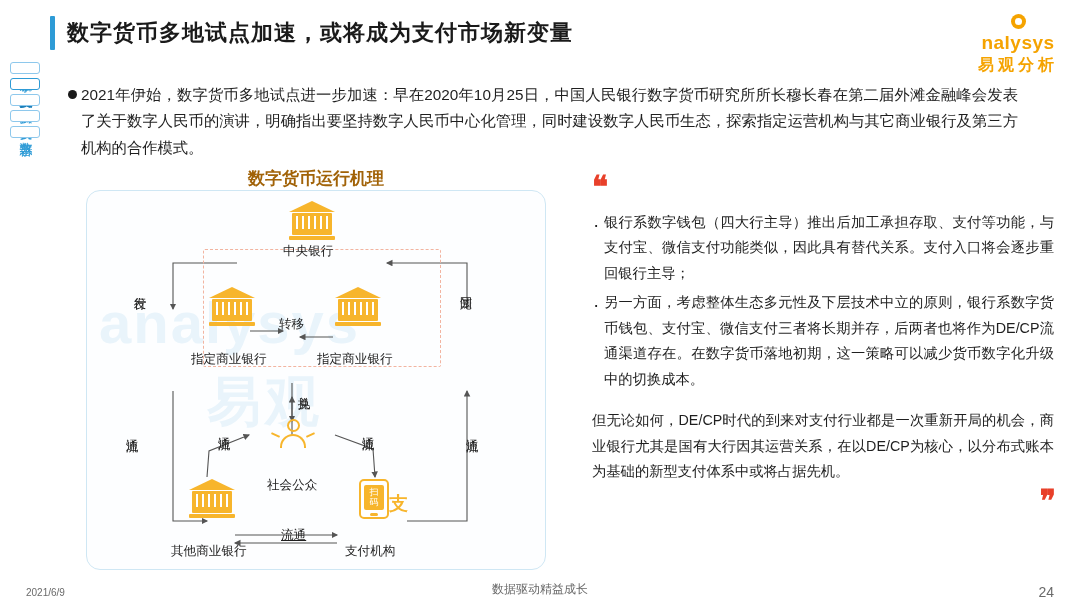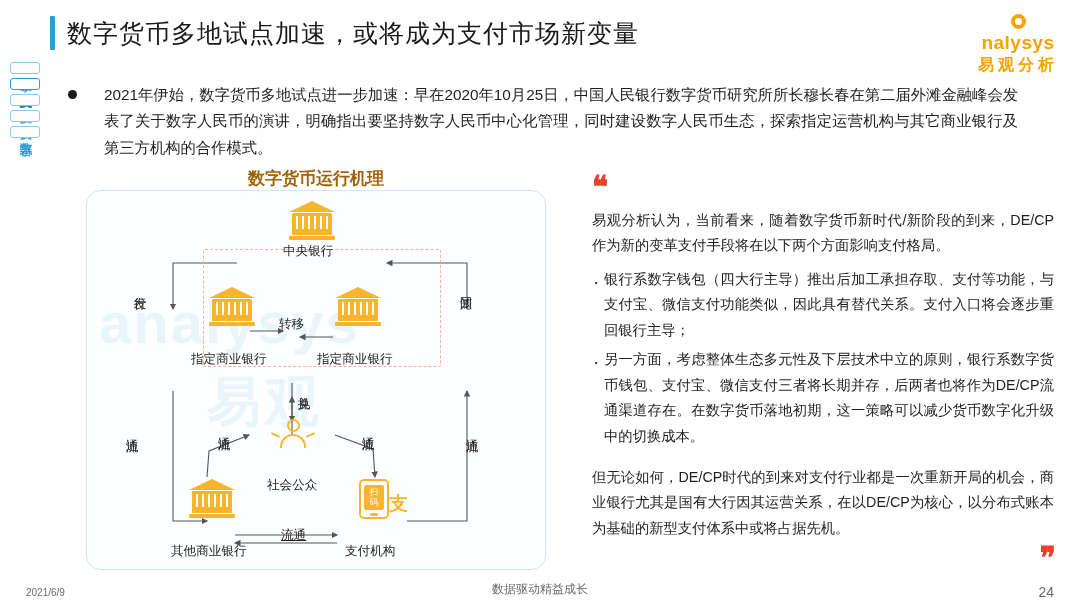--- a/index.html
+++ b/index.html
@@ -46,21 +46,21 @@
 
   
   .title-wrap {
     position: absolute; left: 50px; top: 16px; width: 760px;
     display: flex; align-items: center; gap: 12px;
   }
   .title-bar {
     width: 5px; height: 34px; background: #2e9bd6; border-radius: 1px;
   }
   .title {
-    font-size: 25px; font-weight: normal; color: #1a1a1a; letter-spacing: 1px;
+    font-size: 22px; font-weight: bold; color: #1a1a1a; letter-spacing: 1px;
   }
 
   .logo {
     position: absolute; right: 22px; top: 14px; text-align: center;
   }
   .logo-top {
     display: flex; align-items: center; gap: 3px;
     font-size: 19px; color: #f5a300; font-weight: bold; letter-spacing: .5px; flex-direction: column;
   }
   .logo-mark {
@@ -72,21 +72,21 @@
     width: 7px; height: 7px; border-radius: 50%; background: #fff;
   }
   .logo-sub {
     font-size: 16px; color: #f5a300; font-weight: bold; letter-spacing: 4px;
     margin-top: 1px;
   }
 
   
   .lead {
     position: absolute; left: 68px; top: 82px; width: 950px;
-    display: flex; gap: 27px;
+    display: flex; gap: 4px;
   }
   .lead-dot {
     width: 9px; height: 9px; border-radius: 50%; background: #1a1a1a;
     margin-top: 8px; flex: none;
   }
   .lead-text {
     font-size: 15.3px; line-height: 1.72; color: #1f1f1f; text-align: justify;
   }
 
   
@@ -343,21 +343,20 @@
 
   <div class="dlabel v" style="left:36px; top:238px;">流通</div>
   <div class="dlabel v" style="left:376px; top:238px;">流通</div>
   <div class="dlabel v" style="left:128px; top:236px;">流通</div>
   <div class="dlabel v" style="left:272px; top:236px;">流通</div>
   <div class="dlabel" style="left:194px; top:336px;text-decoration:underline;">流通</div>
 </div>
 
 <div class="right">
   <div class="quote-open">❝</div>
-  <p class="r-para">易观分析认为，当前看来，随着数字货币新时代/新阶段的到来，DE/CP作为新的变革支付手段将在以下两个方面影响支付格局。</p>
   <ul class="r-bullets">
     <li>银行系数字钱包（四大行主导）推出后加工承担存取、支付等功能，与支付宝、微信支付功能类似，因此具有替代关系。支付入口将会逐步重回银行主导；</li>
     <li>另一方面，考虑整体生态多元性及下层技术中立的原则，银行系数字货币钱包、支付宝、微信支付三者将长期并存，后两者也将作为DE/CP流通渠道存在。在数字货币落地初期，这一策略可以减少货币数字化升级中的切换成本。</li>
   </ul>
   <p class="r-para">但无论如何，DE/CP时代的到来对支付行业都是一次重新开局的机会，商业银行尤其是国有大行因其运营关系，在以DE/CP为核心，以分布式账本为基础的新型支付体系中或将占据先机。</p>
   <div class="quote-close-wrap">
     <span class="quote-close">❞</span>
   </div>
 </div>
 

